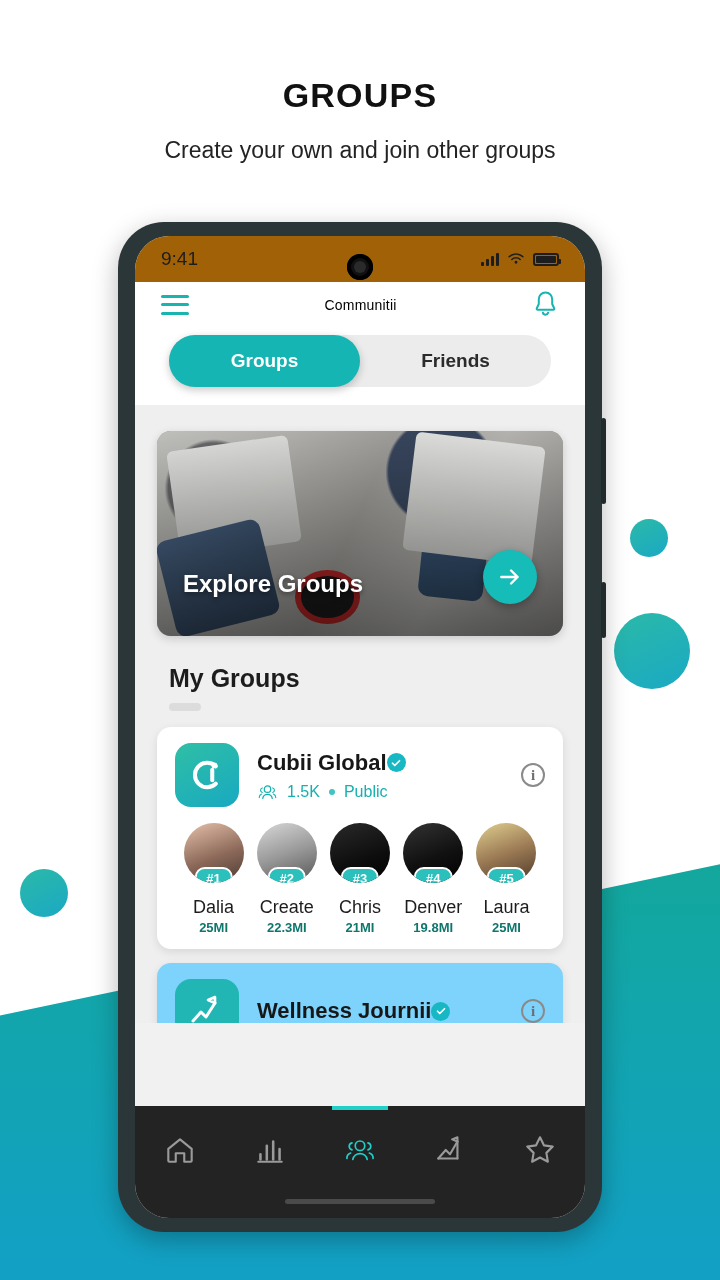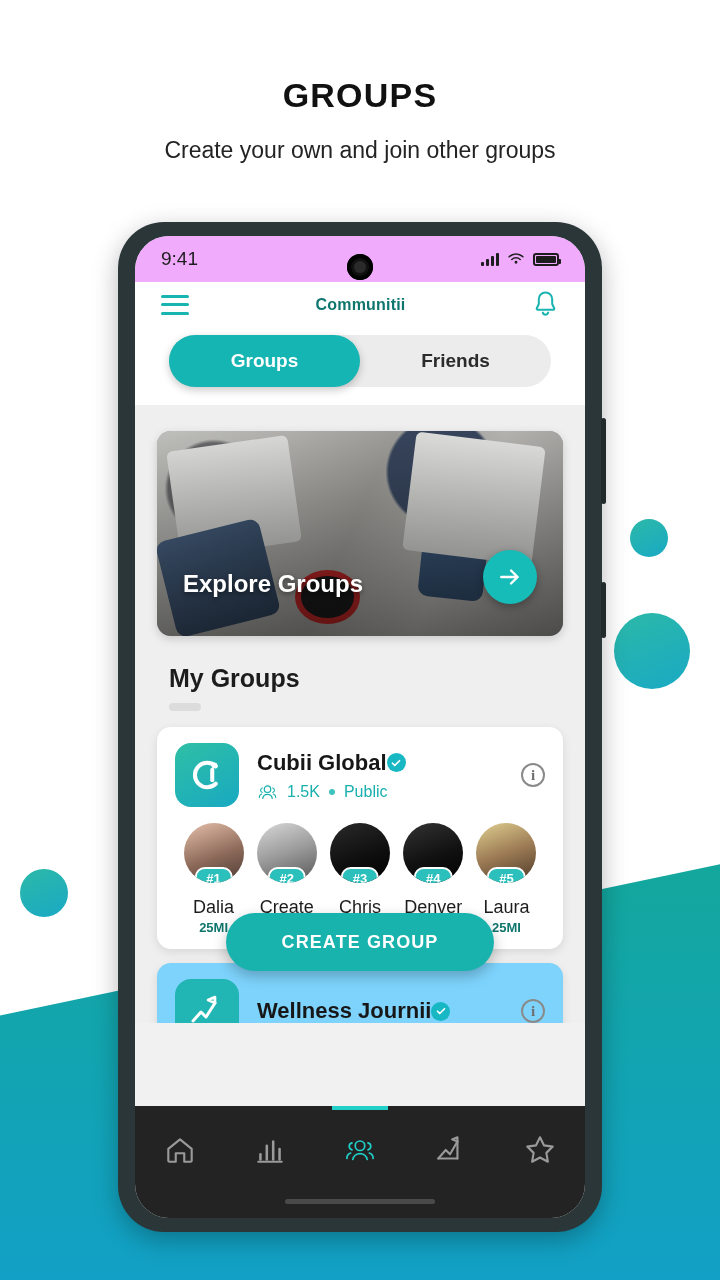--- a/index.html
+++ b/index.html
@@ -40,38 +40,38 @@
   .side-btn.b2 { top:360px; height:56px; }
   .screen {
     position:absolute; left:17px; top:14px; width:450px; height:982px;
     background:#f1f1f1; border-radius:34px; overflow:hidden;
   }
   .camera { position:absolute; left:50%; margin-left:-13px; top:18px; width:26px; height:26px;
     background:#111; border-radius:50%; z-index:40; box-shadow: inset 0 0 0 4px #000; }
   .camera:after{content:"";position:absolute;left:7px;top:7px;width:12px;height:12px;border-radius:50%;background:#2a2a2a;}
 
   
-  .statusbar { position:relative; height:46px; background:#f0abfc; display:flex; align-items:center;
+  .statusbar { position:relative; height:46px; background:#a16207; display:flex; align-items:center;
     justify-content:space-between; padding:0 26px; z-index:30; }
   .clock { font-size:19px; color:#1d1d1d; }
   .sb-icons { display:flex; align-items:center; gap:8px; }
   .bars { display:flex; align-items:flex-end; gap:2px; height:13px; }
   .bars i { display:block; width:3px; background:#1d1d1d; border-radius:1px; }
   .bars i:nth-child(1){height:4px;} .bars i:nth-child(2){height:7px;}
   .bars i:nth-child(3){height:10px;} .bars i:nth-child(4){height:13px;}
   .batt { width:26px; height:13px; border:2px solid #1d1d1d; border-radius:3px; position:relative; }
   .batt:before{content:"";position:absolute;left:1px;top:1px;bottom:1px;right:1px;background:#1d1d1d;border-radius:1px;}
   .batt:after{content:"";position:absolute;right:-4px;top:4px;width:2px;height:5px;background:#1d1d1d;border-radius:0 1px 1px 0;}
 
   
   .apphead { background:#fff; display:flex; align-items:center; justify-content:space-between;
     padding:8px 26px 6px; }
   .burger { width:28px; height:20px; display:flex; flex-direction:column; justify-content:space-between; cursor:pointer;}
   .burger span { display:block; height:3px; background:#18b5b0; border-radius:2px; }
-  .apptitle { font-size:16px; font-weight:700; color:#0f766e; letter-spacing:.2px; }
+  .apptitle { font-size:14px; font-weight:400; color:#000000; letter-spacing:.2px; }
 
   
   .tabs-wrap { background:#fff; padding:10px 34px 18px; }
   .tabs { position:relative; height:52px; background:#ececec; border-radius:26px; display:flex; }
   .tab { flex:1; display:flex; align-items:center; justify-content:center;
     font-size:19px; font-weight:600; color:#2b2b2b; border-radius:26px; cursor:pointer; }
   .tab.active { background:#14b5b2; color:#fff; box-shadow:0 3px 9px rgba(0,0,0,.22); }
 
   
   .body { position:relative; background:#efefef; height:618px; overflow:hidden; }
@@ -320,21 +320,20 @@
                   <svg viewBox="0 0 24 24">
                       <path d="M5 12.5l4.5 4.5L19 7.5" fill="none" stroke="#fff" stroke-width="3.4" stroke-linecap="round" stroke-linejoin="round"></path>
                     </svg>
                 </span>
               </div>
             </div>
             <div class="info-ic">i</div>
           </div>
         </div>
 
-        <div class="fab">CREATE GROUP</div>
       </div>
 
       <div class="navbar">
         <div class="nav-ind"></div>
         <div class="nav-items">
           <div class="nav-item">
             <svg viewBox="0 0 32 32">
               <path d="M5 15L16 6l11 9v11a1 1 0 01-1 1h-6v-8h-8v8H6a1 1 0 01-1-1V15z" fill="none" stroke="#9a9a9a" stroke-width="2" stroke-linejoin="round"></path>
             </svg>
           </div>

